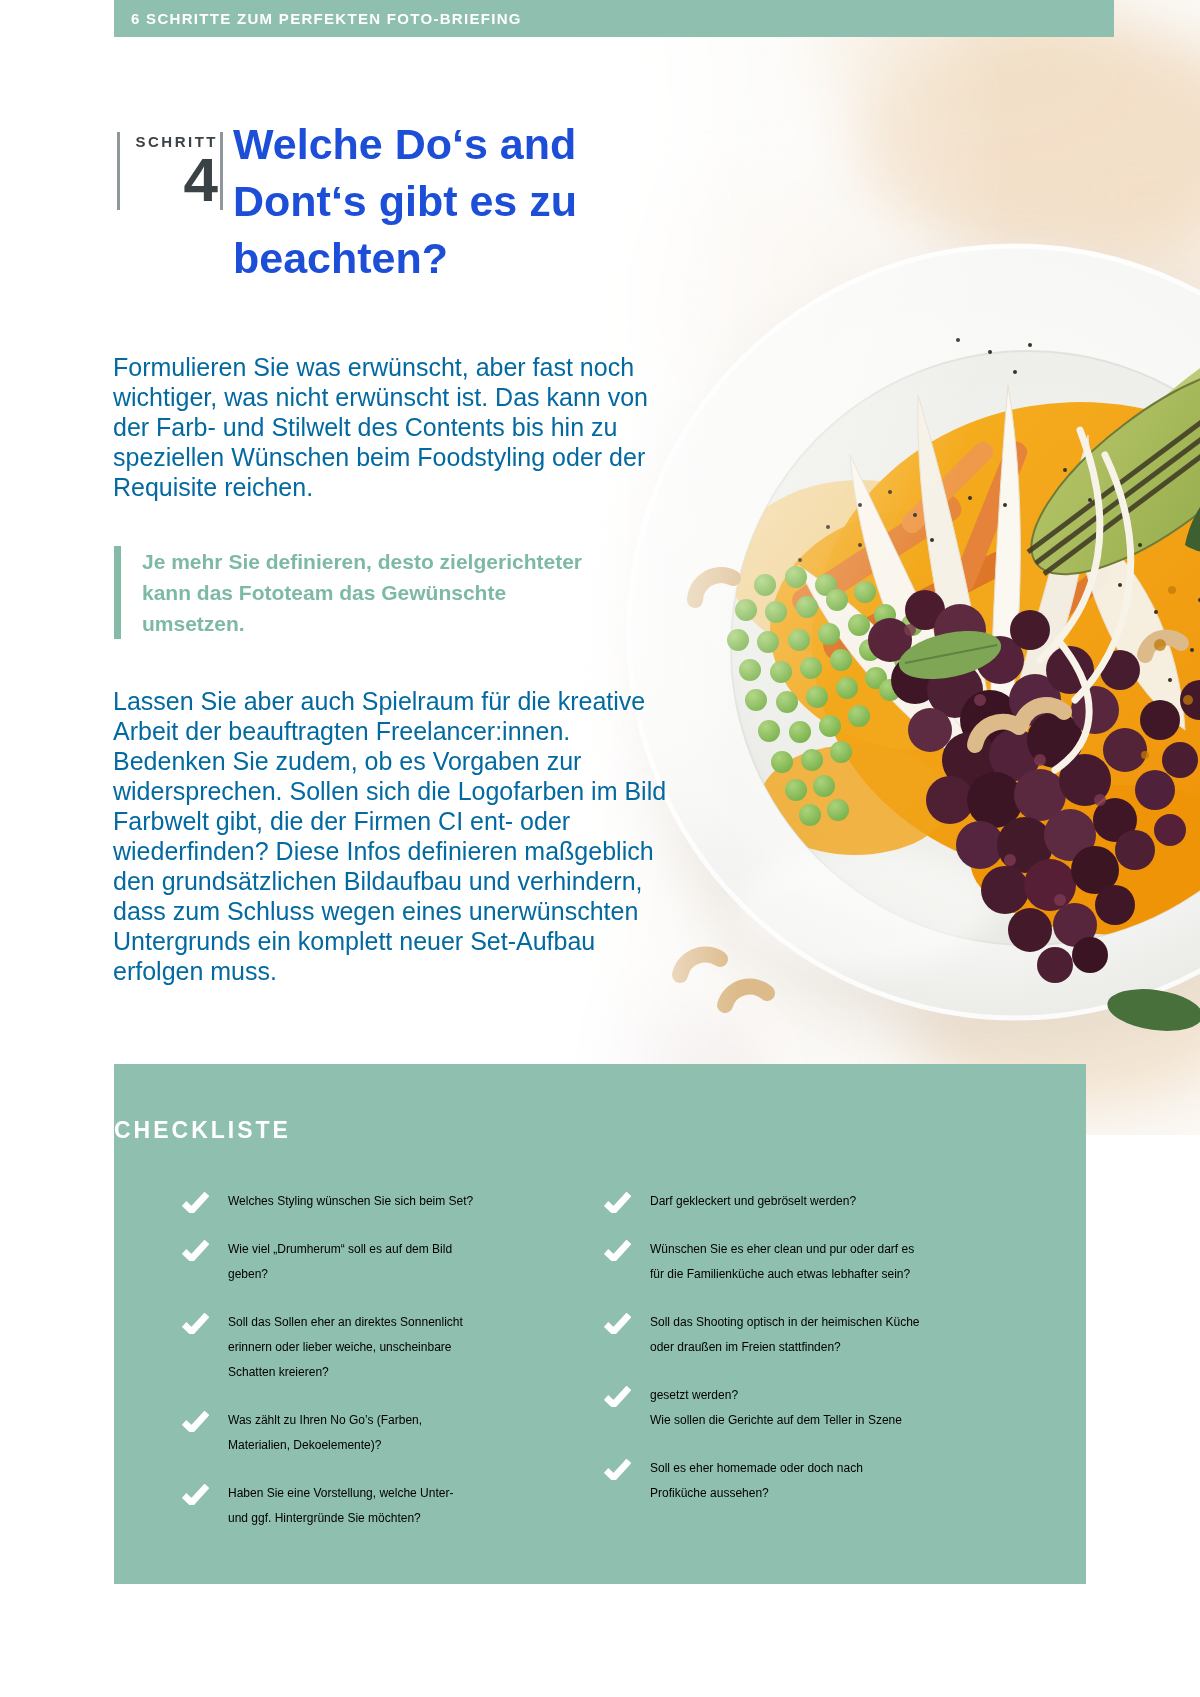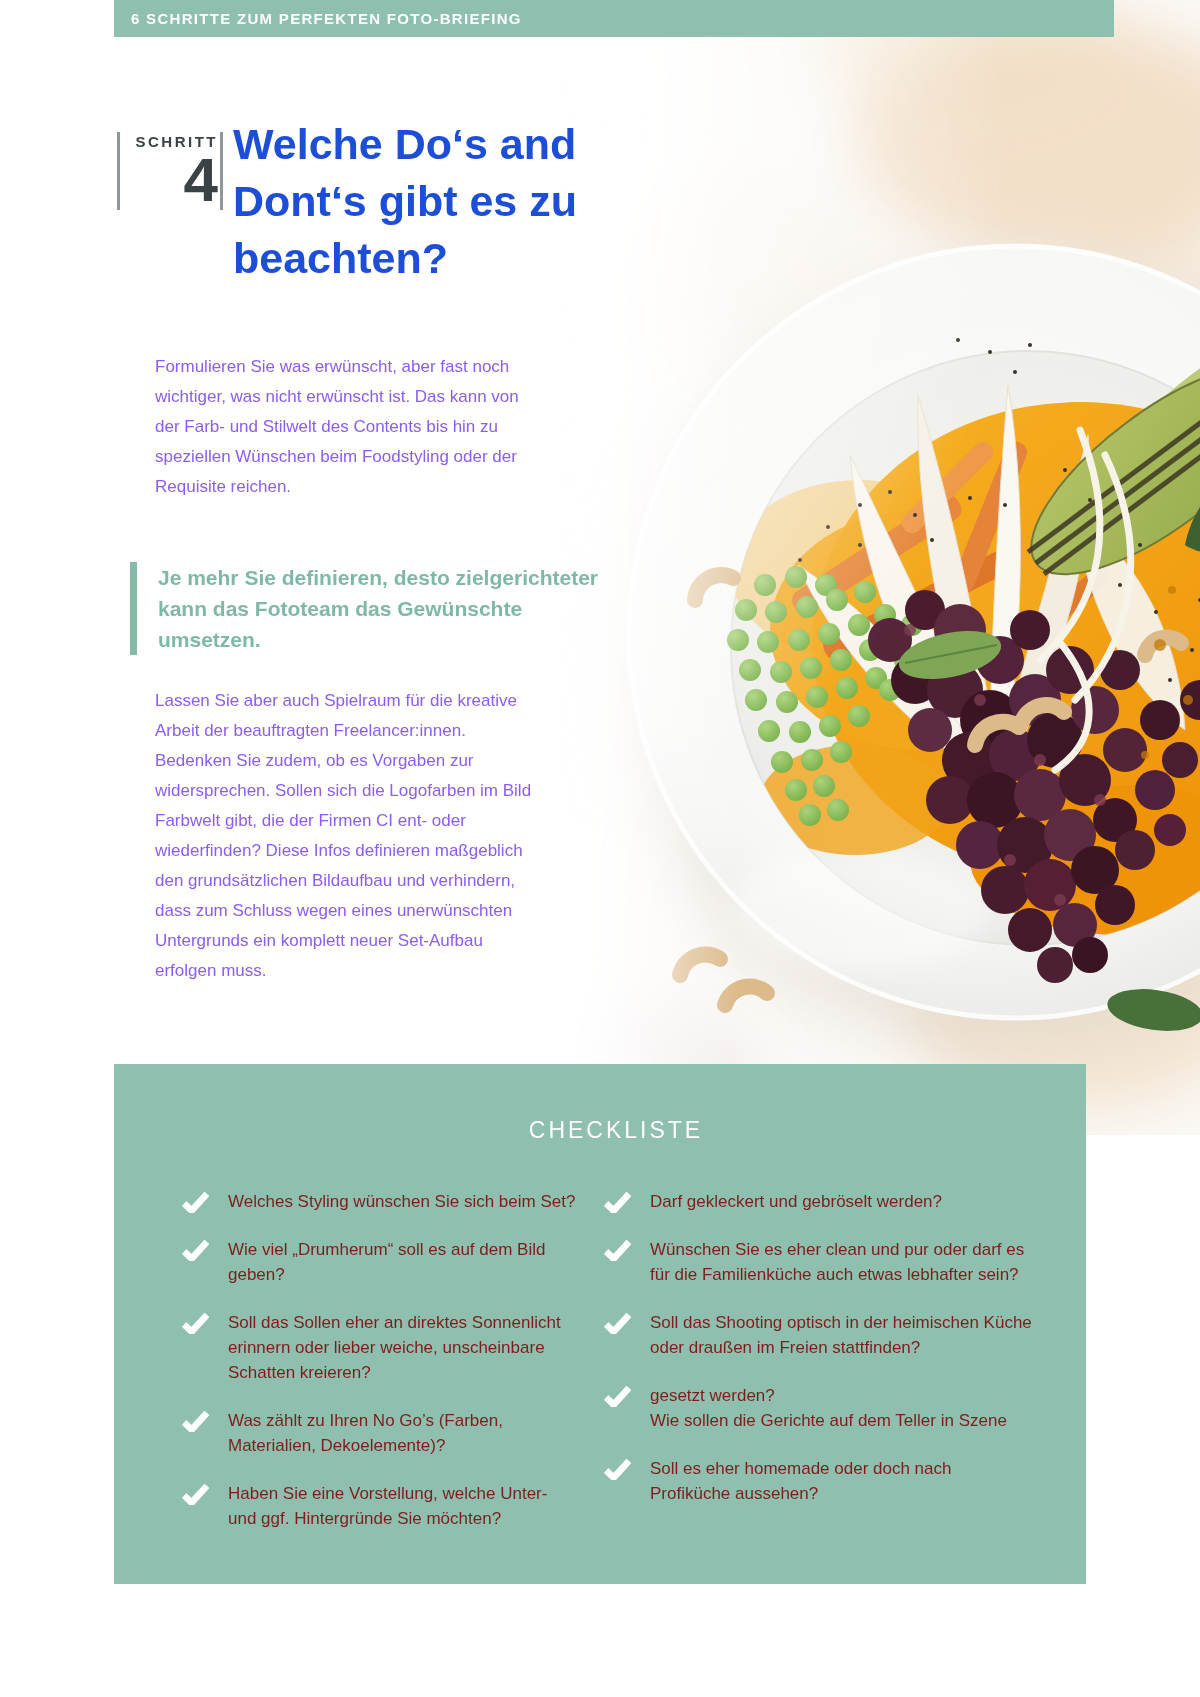--- a/index.html
+++ b/index.html
@@ -29,39 +29,39 @@
   .step-rule.right { left:106px; }
   .step-col { position:absolute; left:14px; top:21px; width:90px; text-align:right; color:#3A4245; }
   .step-label  { font-size:15px; font-weight:bold; letter-spacing:2.5px; }
   .step-number { font-size:62px; font-weight:bold; line-height:0.95; margin-top:1px; }
   
   .heading {
     position:absolute; left:233px; top:116px; z-index:2;
     font-size:43px; font-weight:bold; color:#1d4ed8; line-height:57px; white-space:nowrap;
   }
   
-  .para { position:absolute; left:113px; z-index:2; color:#8b5cf6; font-size:17px; line-height:30px; white-space:nowrap;margin-left:42px; }
+  .para { position:absolute; left:113px; z-index:2; color:#0369a1; font-size:25px; line-height:30px; white-space:nowrap; }
   .para.intro { top:352px; }
   .para.bodytext { top:686px; }
   
   .quote {
     position:absolute; left:114px; top:546px; z-index:2;
     border-left:7px solid #83BBA6; padding-left:21px;
     color:#7DB9A4; font-size:21px; font-weight:bold; line-height:31px; white-space:nowrap;
   }
   
   .checklist { position:absolute; left:114px; top:1064px; width:972px; height:520px; background:#8FBFAE; z-index:6; }
   .cl-title {
-    position:absolute; top:53px; left:16px; width:100%; text-align:center;
-    color:#ffffff; font-size:23px; font-weight:normal; letter-spacing:3px;
+    position:absolute; top:53px; left:0; width:100%; 
+    color:#ffffff; font-size:23px; font-weight:bold; letter-spacing:3px;
   }
   .cl-col { position:absolute; top:125px; }
   .cl-col.left  { left:68px;  width:360px; }
   .cl-col.right { left:490px; width:440px; }
-  .cl-item { display:flex; gap:19px; margin-bottom:23px; color:#7f1d1d; font-size:17px; line-height:25px; }
+  .cl-item { display:flex; gap:19px; margin-bottom:23px; color:#000000; font-size:12px; line-height:25px; }
   .check-icon { flex:0 0 auto; width:27px; height:21px; margin-top:3px; }
   .cl-text { white-space:nowrap; }
 </style>
 </head>
 <body>
 
 <div class="page">
 
   <div class="photo">
     <svg width="640" height="1135" viewBox="0 0 640 1135">
@@ -320,21 +320,21 @@
   </h1>
 
   <div class="para intro">
     <div>Formulieren Sie was erwünscht, aber fast noch</div>
     <div>wichtiger, was nicht erwünscht ist. Das kann von</div>
     <div>der Farb- und Stilwelt des Contents bis hin zu</div>
     <div>speziellen Wünschen beim Foodstyling oder der</div>
     <div>Requisite reichen.</div>
   </div>
 
-  <blockquote class="quote" style="margin:16px;">
+  <blockquote class="quote" style="margin:0;">
     <div>Je mehr Sie definieren, desto zielgerichteter</div>
     <div>kann das Fototeam das Gewünschte</div>
     <div>umsetzen.</div>
   </blockquote>
 
   <div class="para bodytext">
     <div>Lassen Sie aber auch Spielraum für die kreative</div>
     <div>Arbeit der beauftragten Freelancer:innen.</div>
     <div>Bedenken Sie zudem, ob es Vorgaben zur</div>
     <div>widersprechen. Sollen sich die Logofarben im Bild</div>

